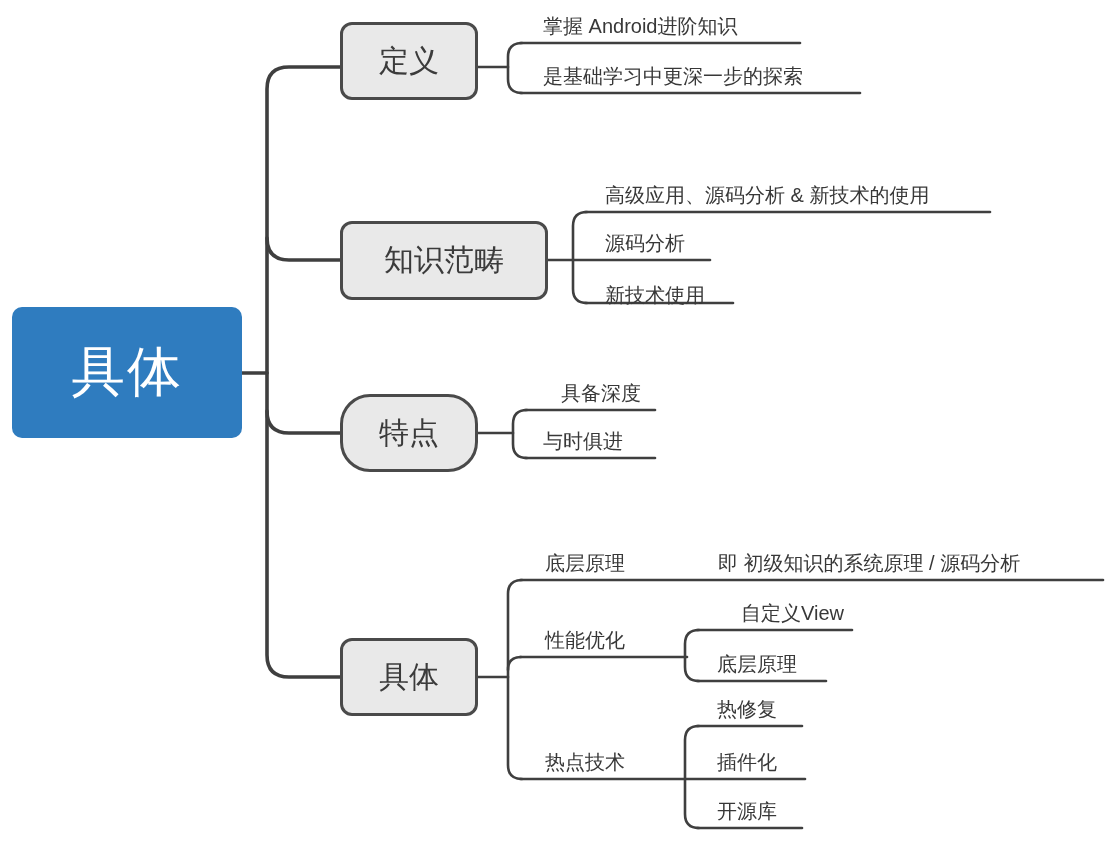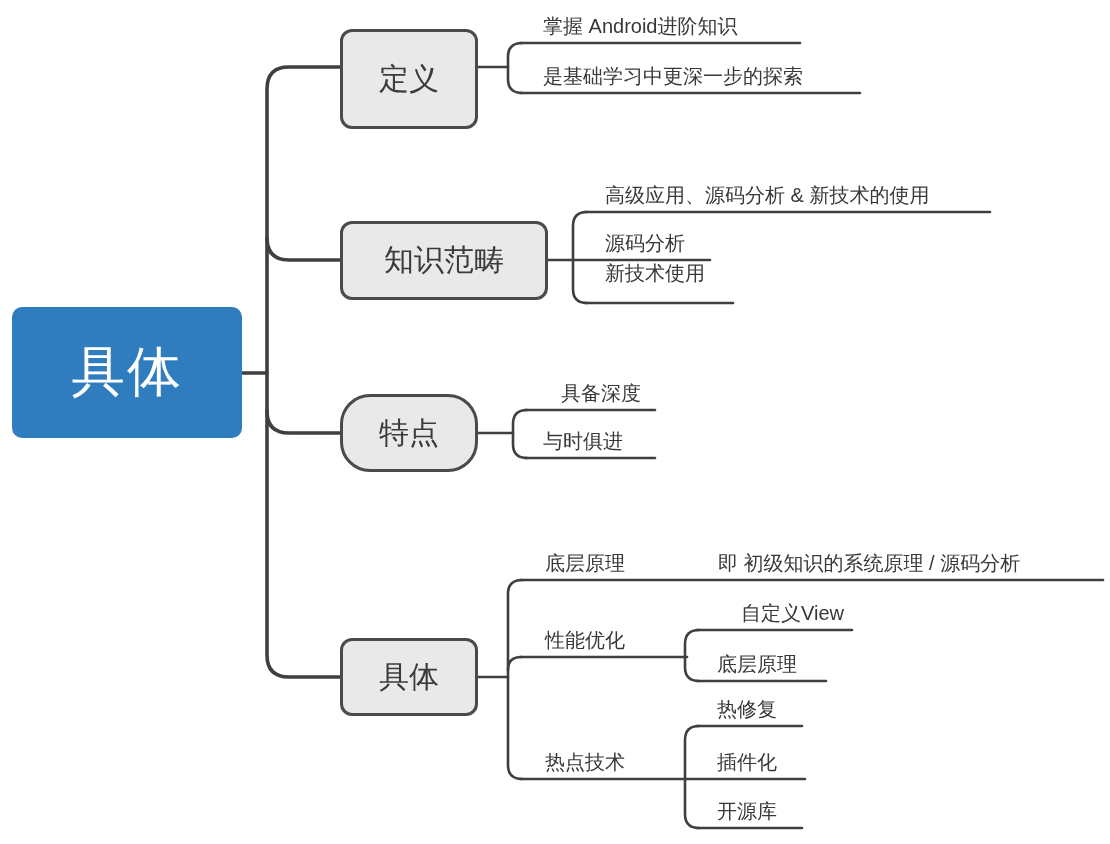--- a/index.html
+++ b/index.html
@@ -45,21 +45,21 @@
     letter-spacing: 2px;
     border-radius: 10px;
   }
   .branch-node {
     background: var(--branch-fill);
     border: 3px solid var(--branch-border);
     color: var(--branch-text);
     font-size: 30px;
     border-radius: 12px;
   }
-  .branch-definition { left: 340px; top: 29px;  width: 138px; height: 100px; }
+  .branch-definition { left: 340px; top: 22px;  width: 138px; height: 78px; }
   .branch-knowledge  { left: 340px; top: 221px; width: 208px; height: 79px; }
   .branch-features   { left: 340px; top: 394px; width: 138px; height: 78px; border-radius: 30px; }
   .branch-specifics  { left: 340px; top: 638px; width: 138px; height: 78px; }
   .leaf {
     position: absolute;
     color: var(--leaf-text);
     font-size: 20px;
     line-height: 30px;
     white-space: nowrap;
   }
@@ -117,21 +117,21 @@
   <div class="node branch-node branch-definition">定义</div>
   <div class="node branch-node branch-knowledge">知识范畴</div>
   <div class="node branch-node branch-features">特点</div>
   <div class="node branch-node branch-specifics">具体</div>
 
   <div class="leaf" style="left:543px; top:11px;">掌握 Android进阶知识</div>
   <div class="leaf" style="left:543px; top:61px;">是基础学习中更深一步的探索</div>
 
   <div class="leaf" style="left:605px; top:180px;">高级应用、源码分析 &amp; 新技术的使用</div>
   <div class="leaf" style="left:605px; top:228px;">源码分析</div>
-  <div class="leaf" style="left:605px; top:258px;">新技术使用</div>
+  <div class="leaf" style="left:605px; top:280px;">新技术使用</div>
 
   <div class="leaf" style="left:561px; top:378px;">具备深度</div>
   <div class="leaf" style="left:543px; top:426px;">与时俱进</div>
 
   <div class="leaf" style="left:545px; top:548px;">底层原理</div>
   <div class="leaf" style="left:718px; top:548px;">即 初级知识的系统原理 / 源码分析</div>
 
   <div class="leaf" style="left:545px; top:625px;">性能优化</div>
   <div class="leaf" style="left:705px; top:598px;margin-left:36px;">自定义View</div>
   <div class="leaf" style="left:717px; top:649px;">底层原理</div>

